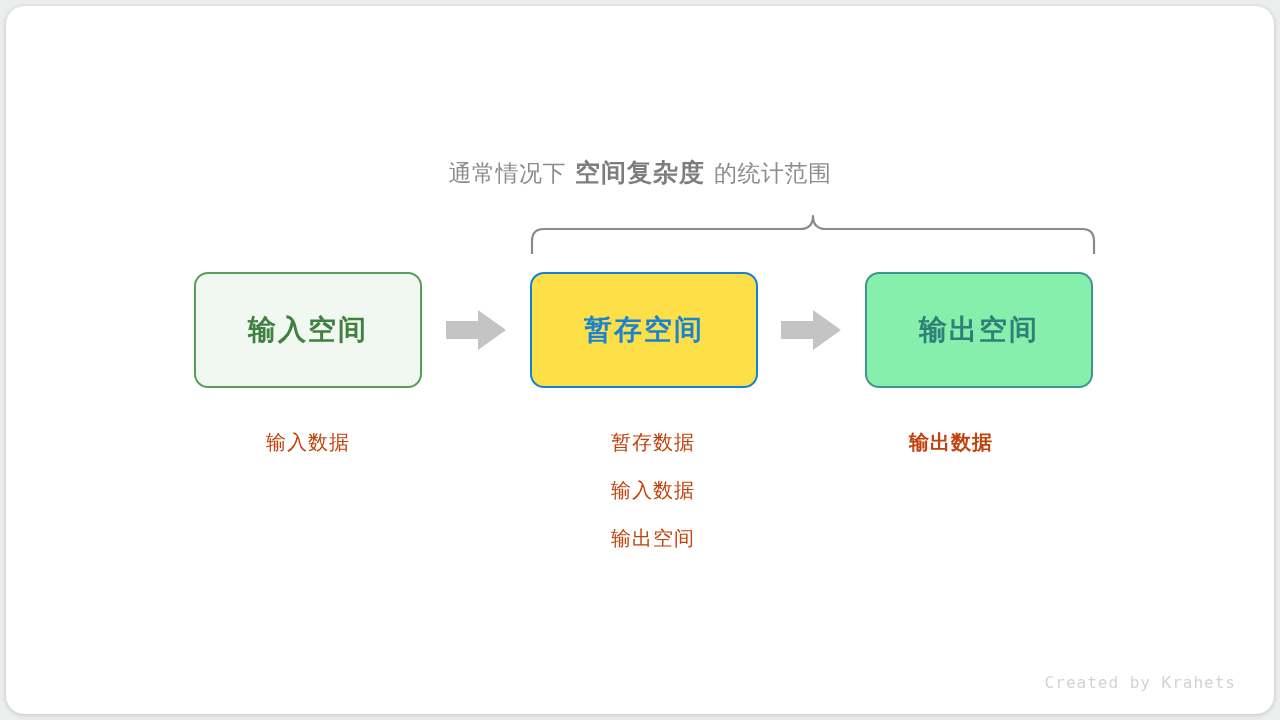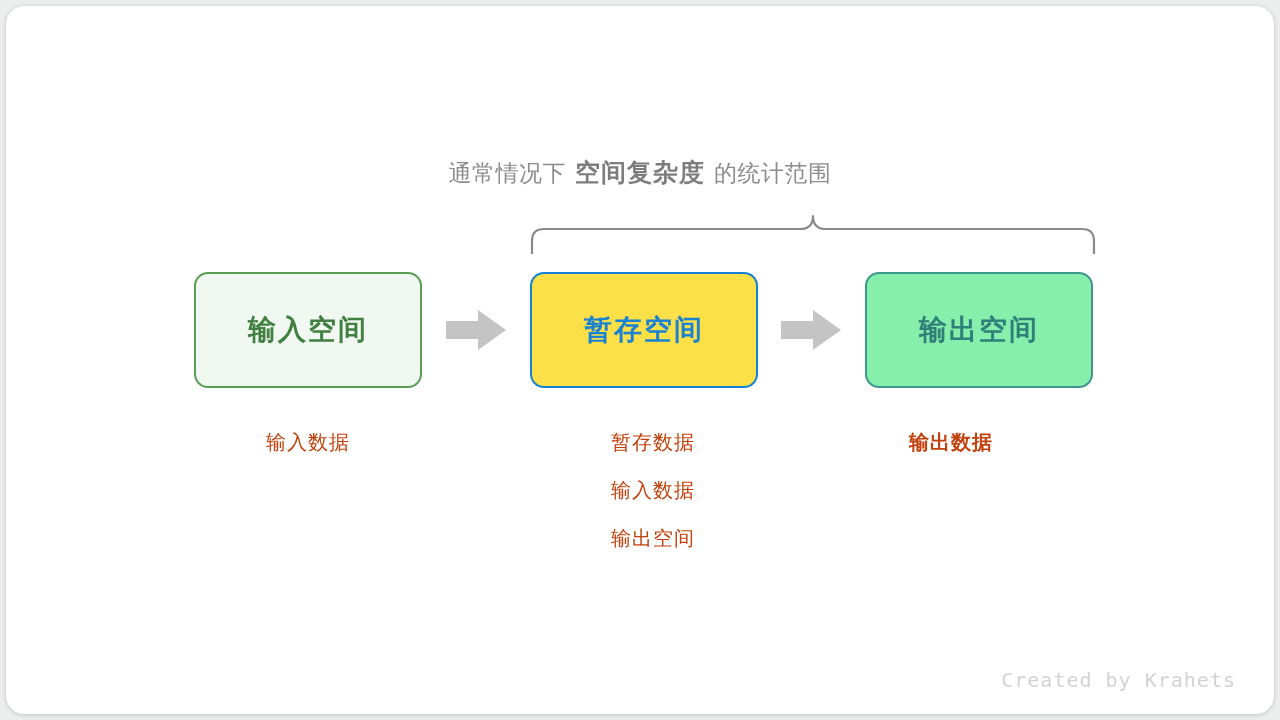--- a/index.html
+++ b/index.html
@@ -125,21 +125,21 @@
   #labels-temp   { left: 533px; }
   #labels-output { left: 831px; font-weight: bold; }
 
   
   #watermark {
     position: absolute;
     right: 38px;
     bottom: 22px;
     color: #d3d3d3;
     font-family: "DejaVu Sans Mono", "Liberation Mono", monospace;
-    font-size: 20px;
+    font-size: 16px;
     letter-spacing: 1px;
   }
 </style>
 </head>
 <body>
 
 <div id="card">
 
   <div id="caption">
     <span class="plain">通常情况下</span><span class="strong">空间复杂度</span><span class="plain">的统计范围</span>

